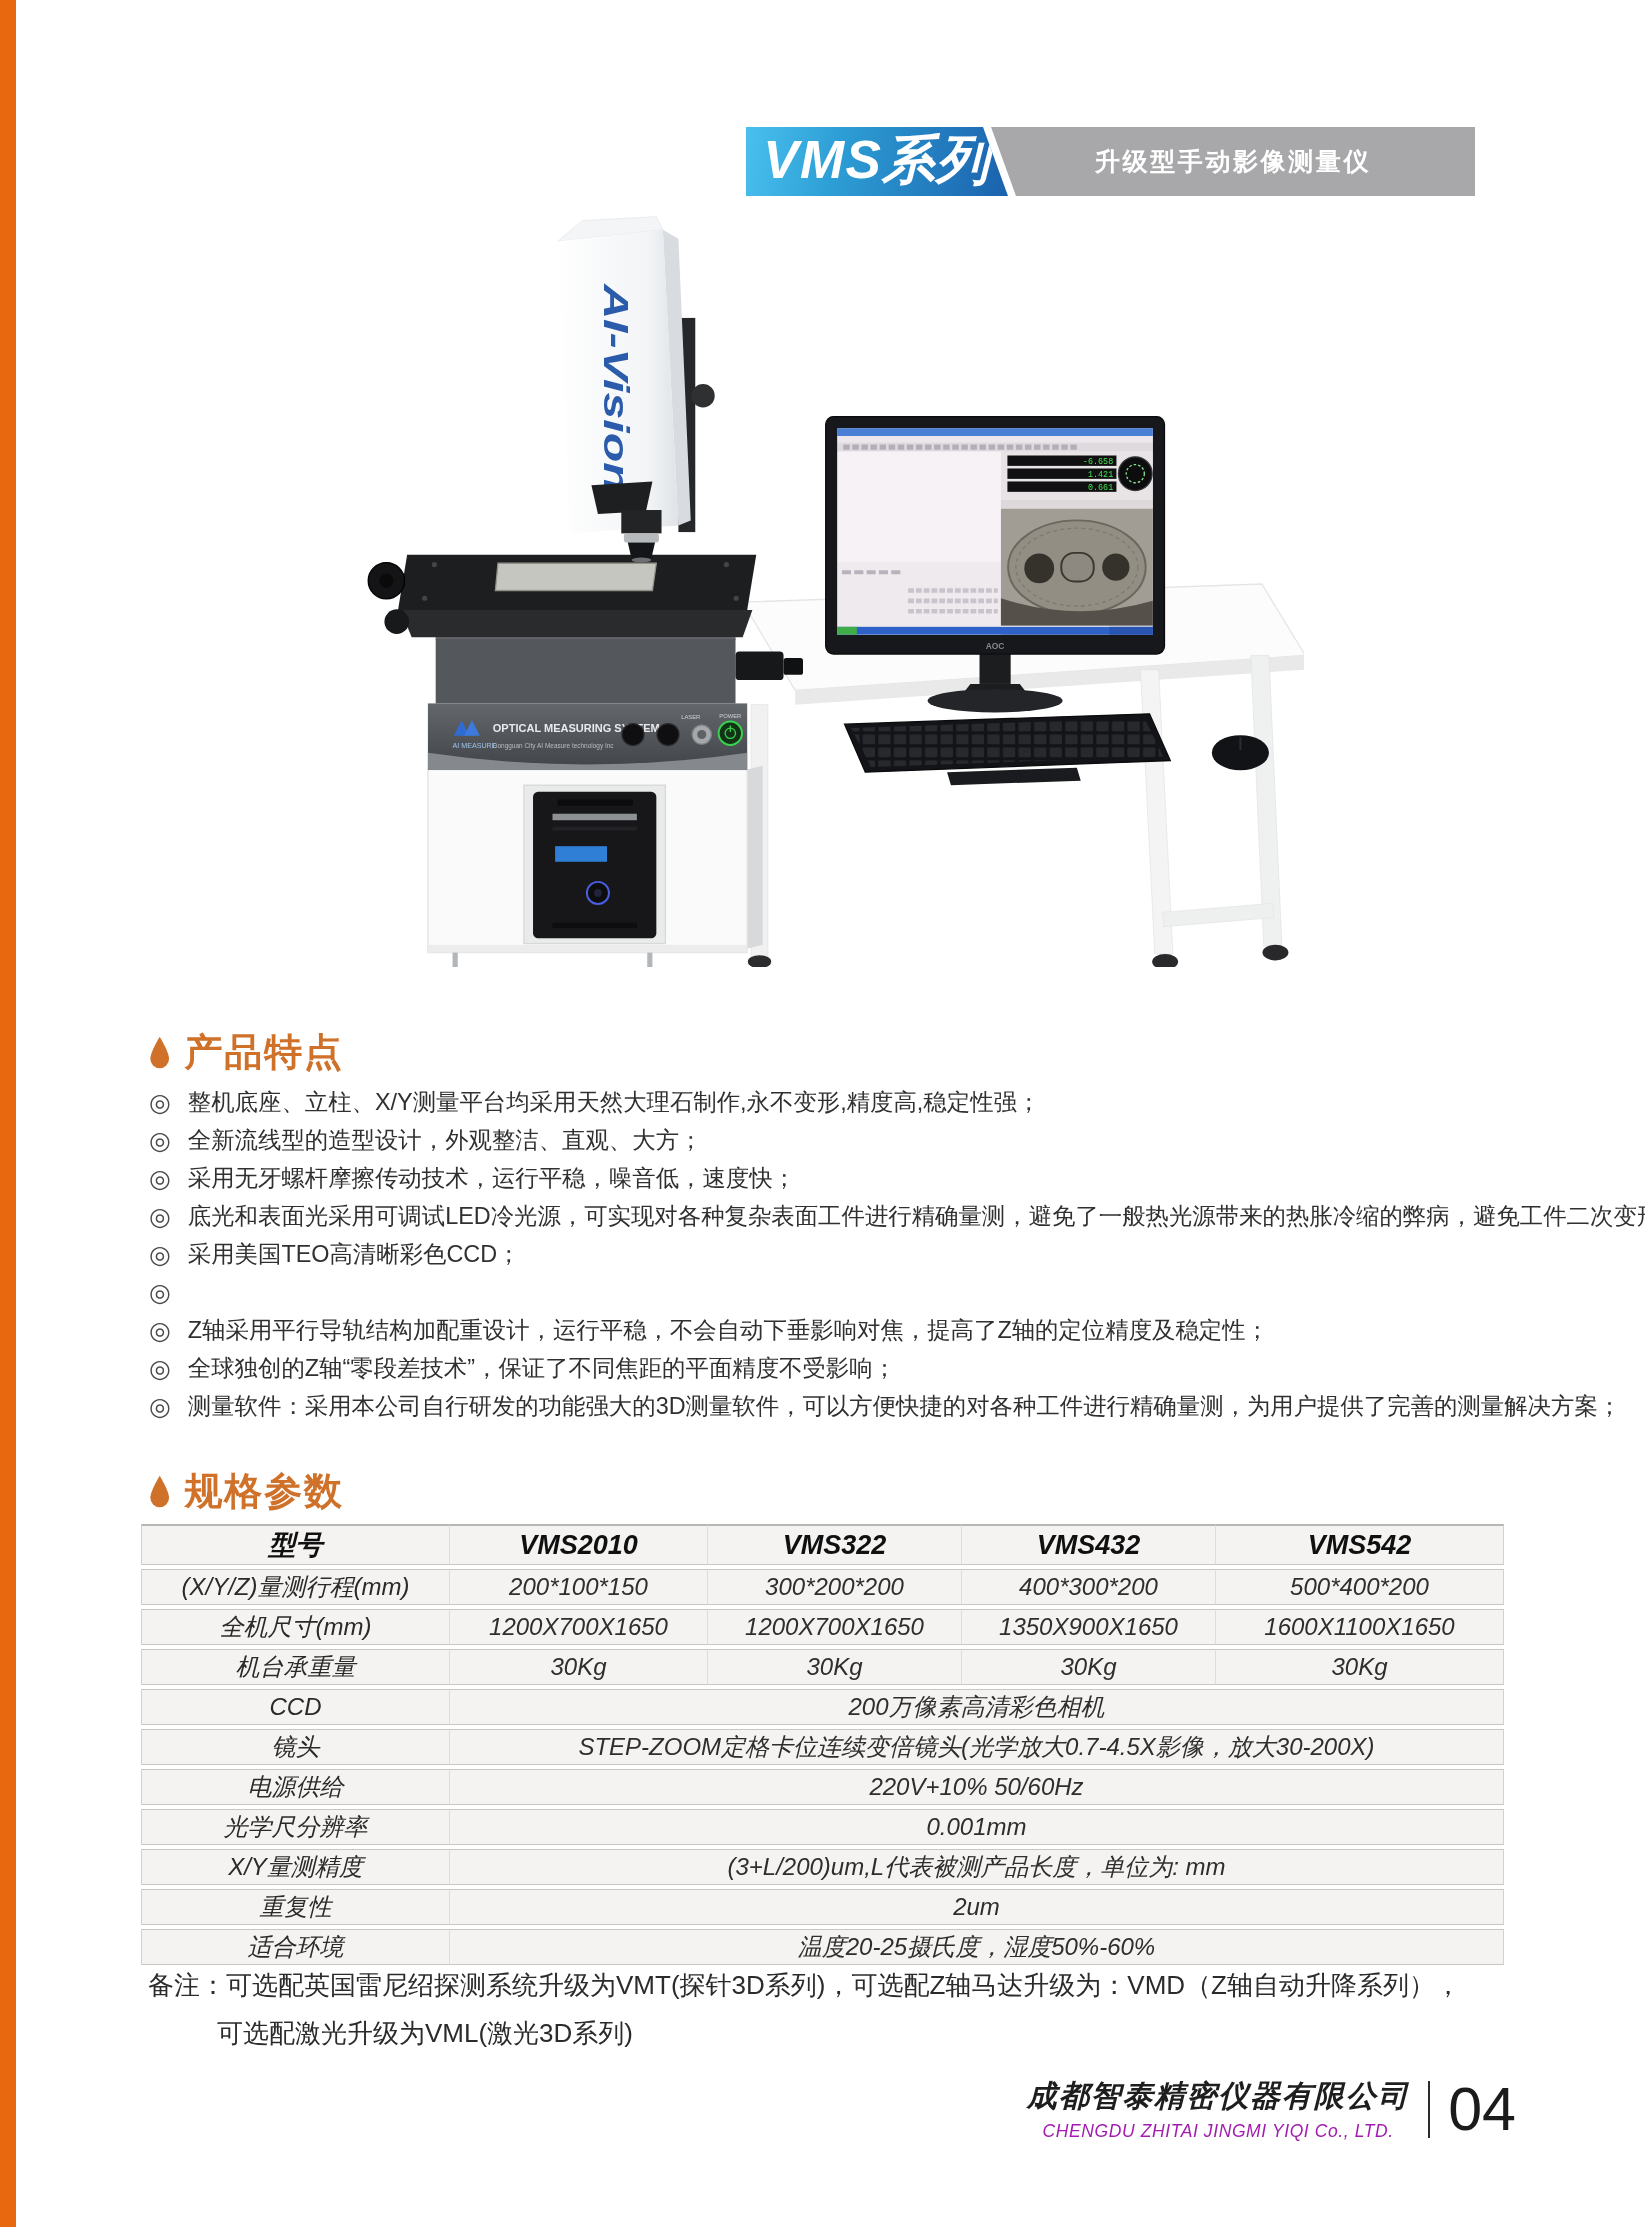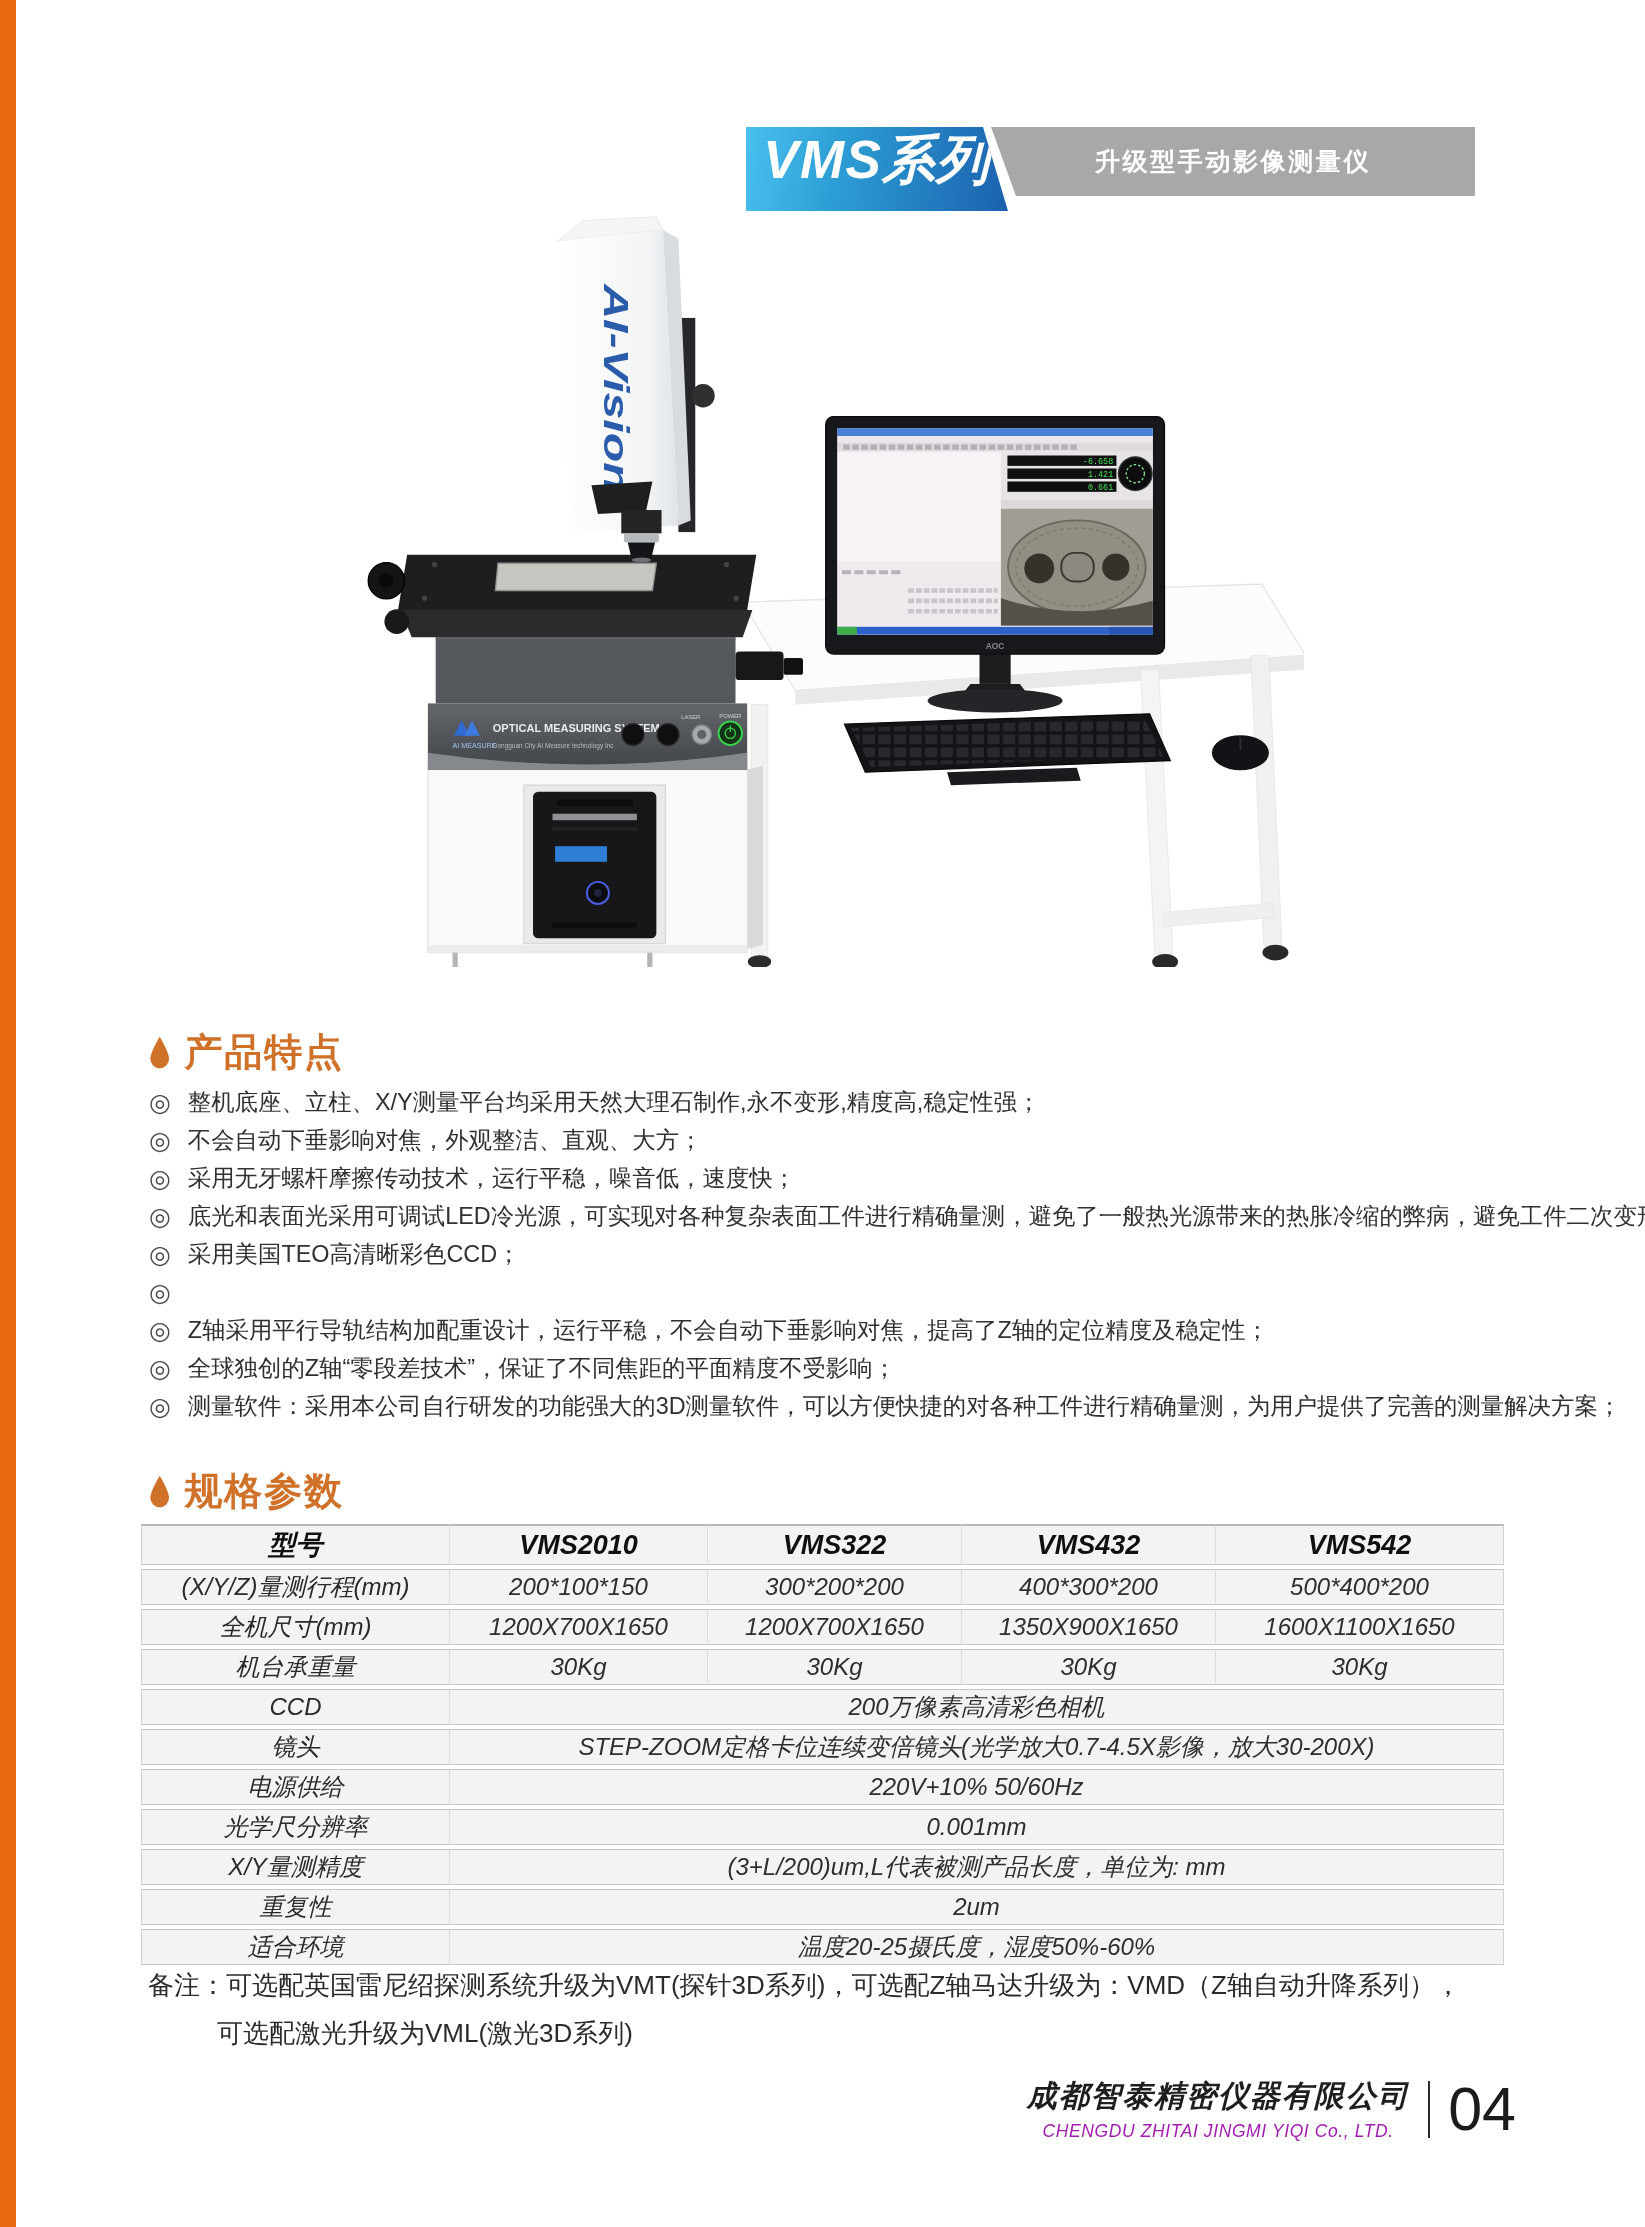--- a/index.html
+++ b/index.html
@@ -1,21 +1,21 @@
 <!DOCTYPE html>
 <html style="font-size:10.4px"><head>
 <meta charset="utf-8">
 <style>
   html,body{margin:0;padding:0;background:#ffffff;}
   body{width:1646px;height:2227px;position:relative;overflow:hidden;
        font-family:"Liberation Sans","DejaVu Sans",sans-serif;color:#2e2e2e;}
   .orange-strip{position:absolute;left:0;top:0;width:15.6px;height:2227px;background:#e8680f;}
 
   
-  .badge-blue{position:absolute;left:746px;top:127px;width:262px;height:84px;
+  .badge-blue{position:absolute;left:746px;top:127px;width:262px;height:69px;
     background:linear-gradient(100deg,#49c0ee 0%,#2d9ed5 35%,#1b61ad 100%);
     clip-path:polygon(0 0,calc(100% - 25px) 0,100% 100%,0 100%);
     color:#fff;font-size:53px;font-weight:bold;font-style:italic;
     text-align:center;line-height:66px;letter-spacing:1.3px;}
   .badge-gray{position:absolute;left:991px;top:127px;width:484px;height:69px;
     background:#a8a8aa;clip-path:polygon(0 0,100% 0,100% 100%,25px 100%);
     color:#fff;font-size:25px;font-weight:bold;text-align:center;line-height:69px;letter-spacing:2.6px;}
 
   
   .product{position:absolute;left:363px;top:201px;width:941px;height:766px;}
@@ -231,21 +231,21 @@
   </svg>
   <span>产品特点</span>
 </div>
 <ul class="features-list" id="features-list">
     <li>
       <span class="bullet">◎</span>
       <span>整机底座、立柱、X/Y测量平台均采用天然大理石制作,永不变形,精度高,稳定性强；</span>
     </li>
     <li>
       <span class="bullet">◎</span>
-      <span>不会自动下垂影响对焦，外观整洁、直观、大方；</span>
+      <span>全新流线型的造型设计，外观整洁、直观、大方；</span>
     </li>
     <li>
       <span class="bullet">◎</span>
       <span>采用无牙螺杆摩擦传动技术，运行平稳，噪音低，速度快；</span>
     </li>
     <li>
       <span class="bullet">◎</span>
       <span>底光和表面光采用可调试LED冷光源，可实现对各种复杂表面工件进行精确量测，避免了一般热光源带来的热胀冷缩的弊病，避免工件二次变形；</span>
     </li>
     <li>

